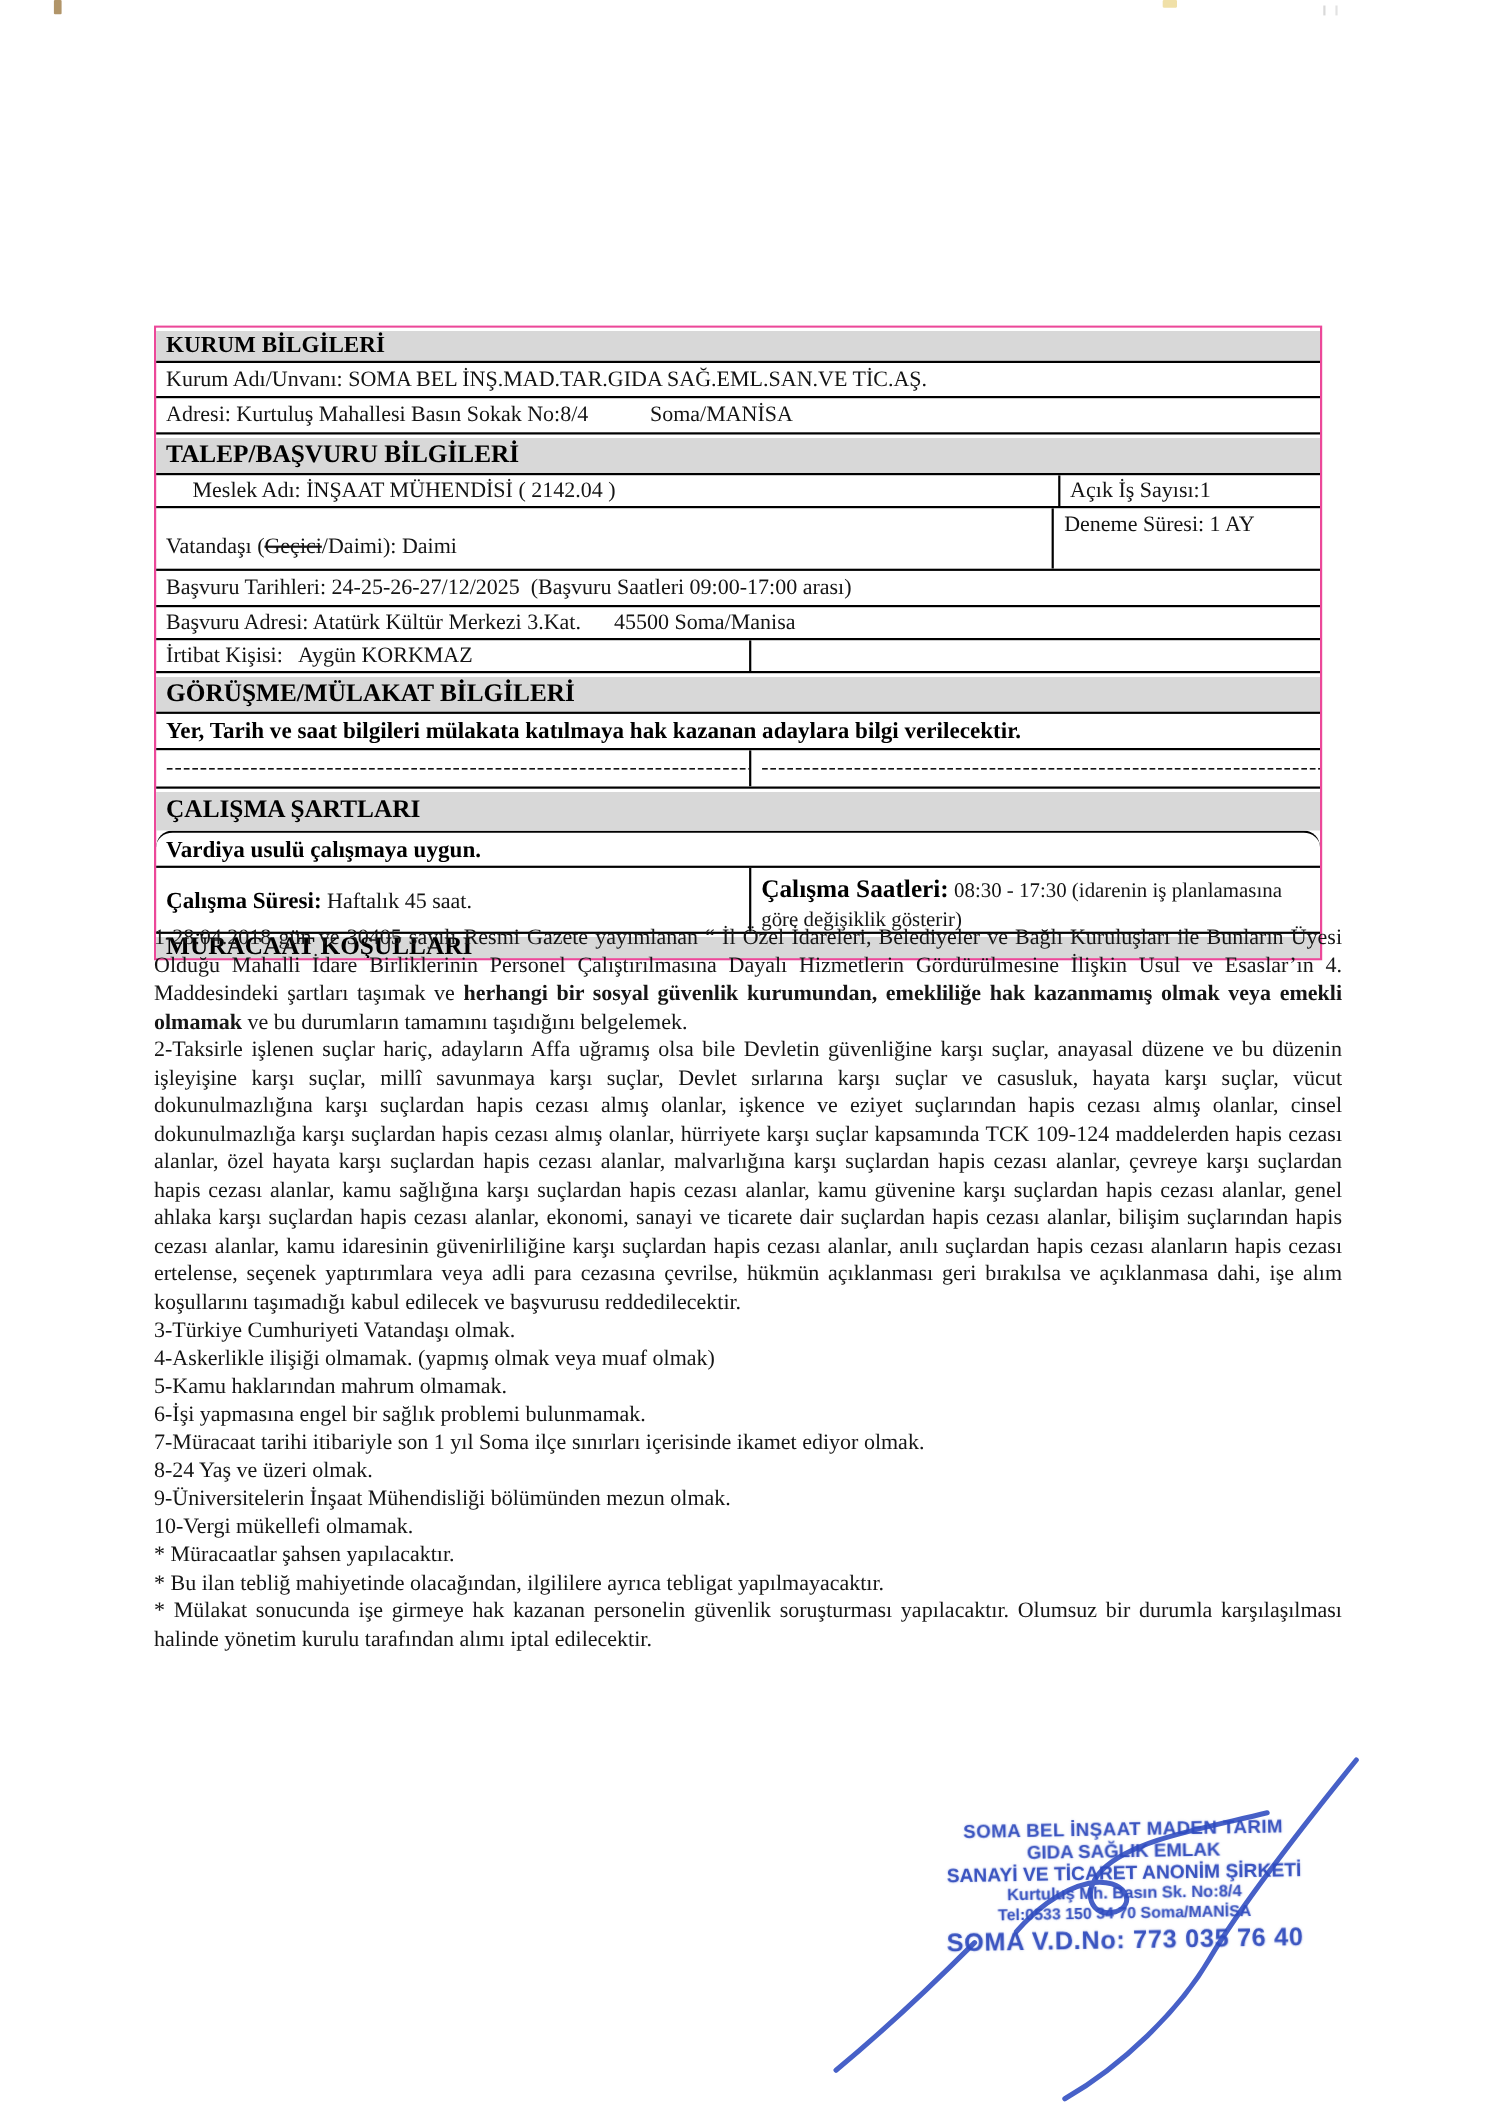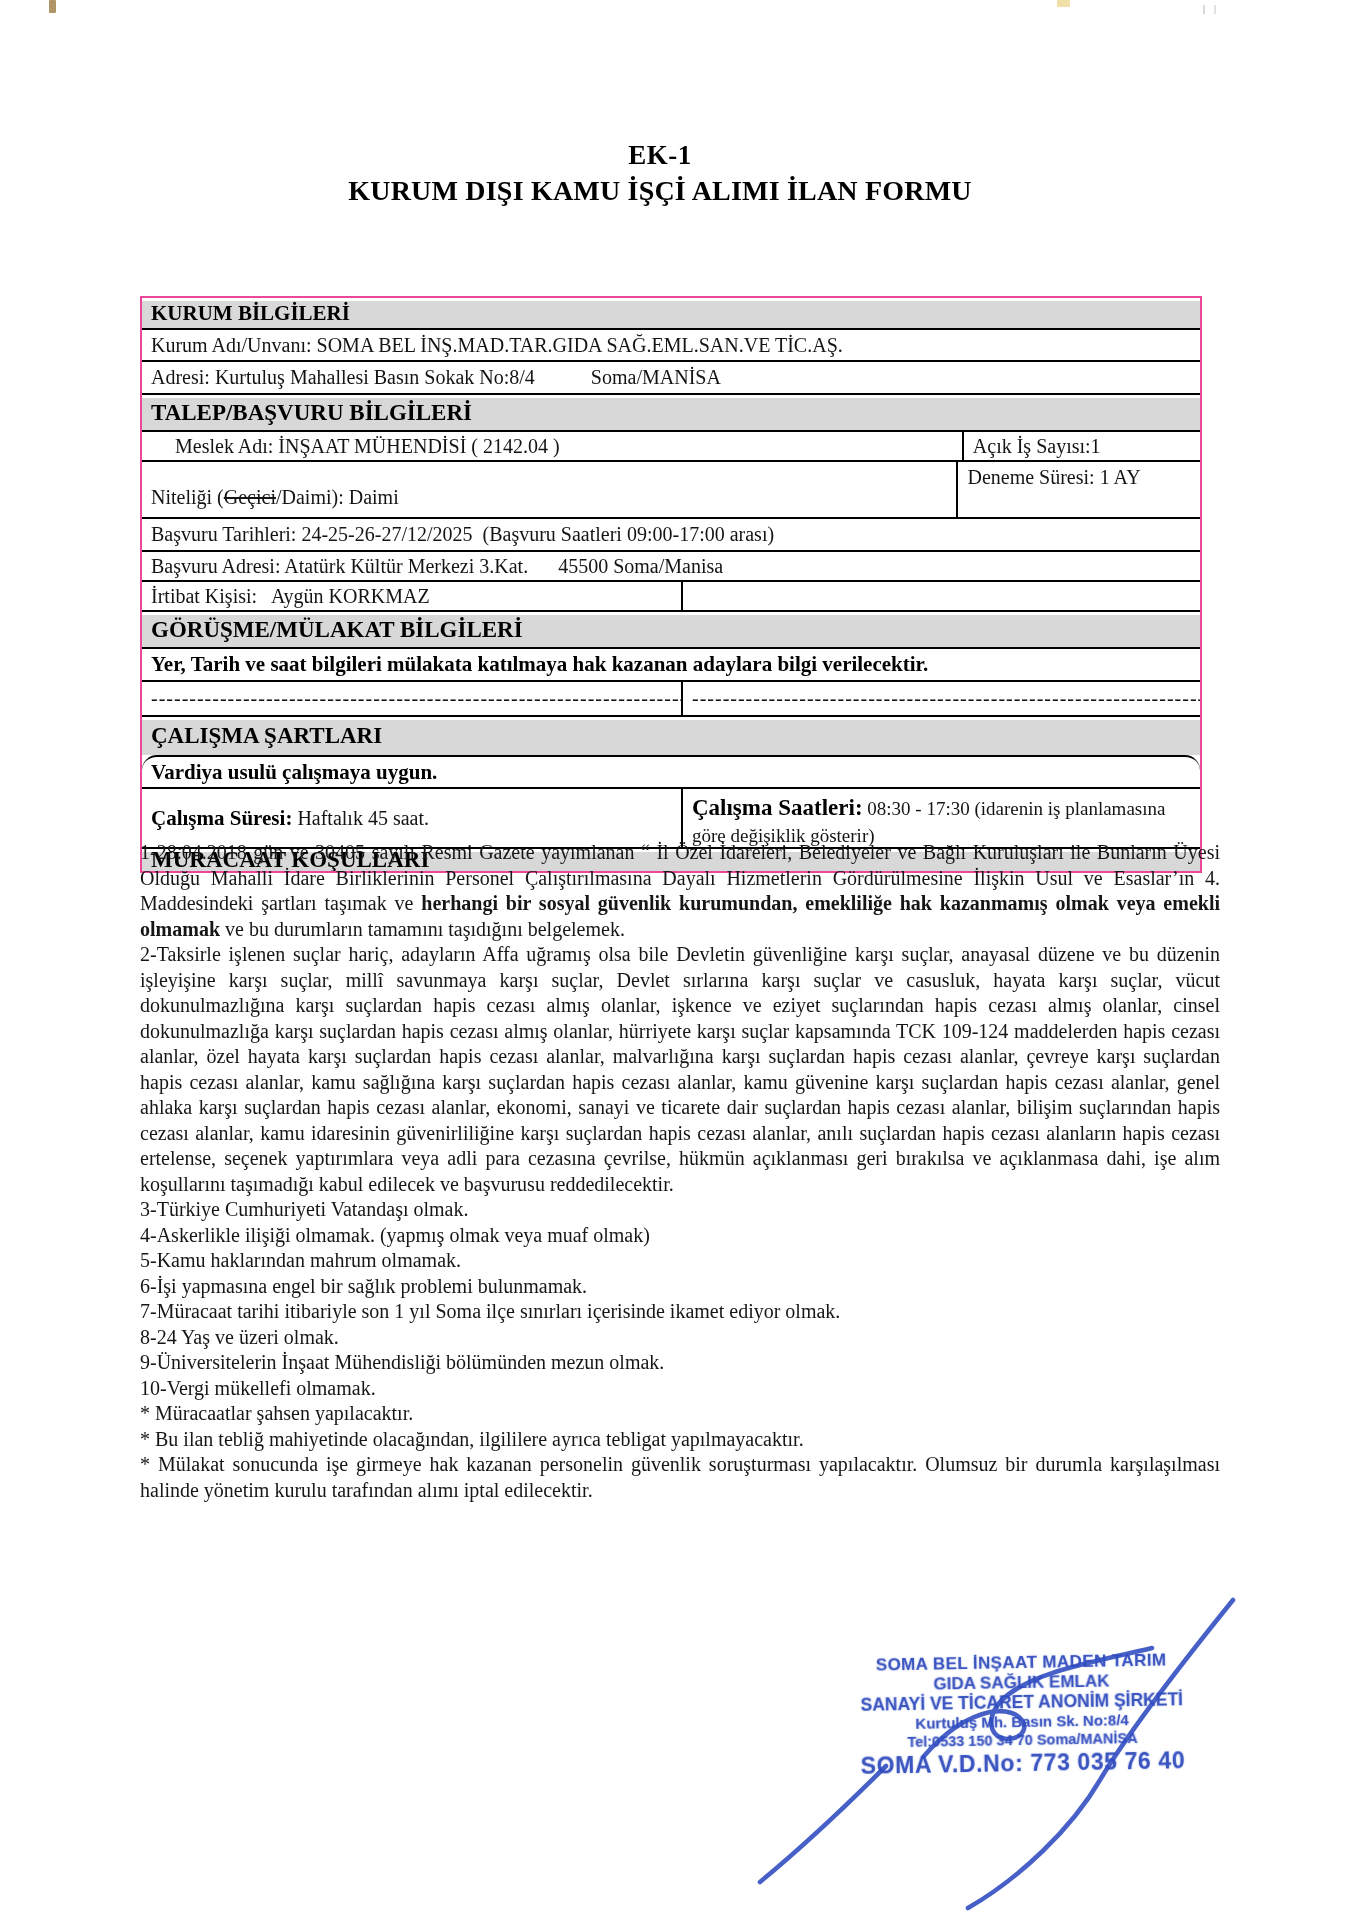--- a/index.html
+++ b/index.html
@@ -79,24 +79,20 @@
 </style>
 </head>
 <body>
 
 <div class="page">
 
   <div class="artifact artifact-1"></div>
   <div class="artifact artifact-2"></div>
   <div class="artifact artifact-3"></div>
 
-  <div class="titles">
-    <div class="ek-label">EK-1</div>
-    <div class="main-title">KURUM DIŞI KAMU İŞÇİ ALIMI İLAN FORMU</div>
-  </div>
 
   <div class="form-table">
 
     <div class="trow sec-header r-h1">KURUM BİLGİLERİ</div>
 
     <div class="trow r-kurumadi">
       <span class="pre">Kurum Adı/Unvanı: SOMA BEL İNŞ.MAD.TAR.GIDA SAĞ.EML.SAN.VE TİC.AŞ.</span>
     </div>
 
     <div class="trow r-adres">
@@ -110,21 +106,21 @@
       <div class="cell left cell-l816">
         <span class="pre">Meslek Adı: İNŞAAT MÜHENDİSİ ( 2142.04 )</span>
       </div>
       <div class="cell right cell-r244">
         <span>Açık İş Sayısı:1</span>
       </div>
     </div>
 
     <div class="trow cells r-niteligi">
       <div class="cell left cell-l816">
-        <span><span class="pre">Niteliği (</span><span class="strike">Geçici</span><span class="pre">/Daimi): Daimi</span></span>
+        <span><span class="pre">Vatandaşı (</span><span class="strike">Geçici</span><span class="pre">/Daimi): Daimi</span></span>
       </div>
       <div class="cell right cell-r244">
         <span>Deneme Süresi: 1 AY</span>
       </div>
     </div>
 
     <div class="trow r-tarih">
       <span class="pre">Başvuru Tarihleri: 24-25-26-27/12/2025  (Başvuru Saatleri 09:00-17:00 arası)</span>
     </div>
 

